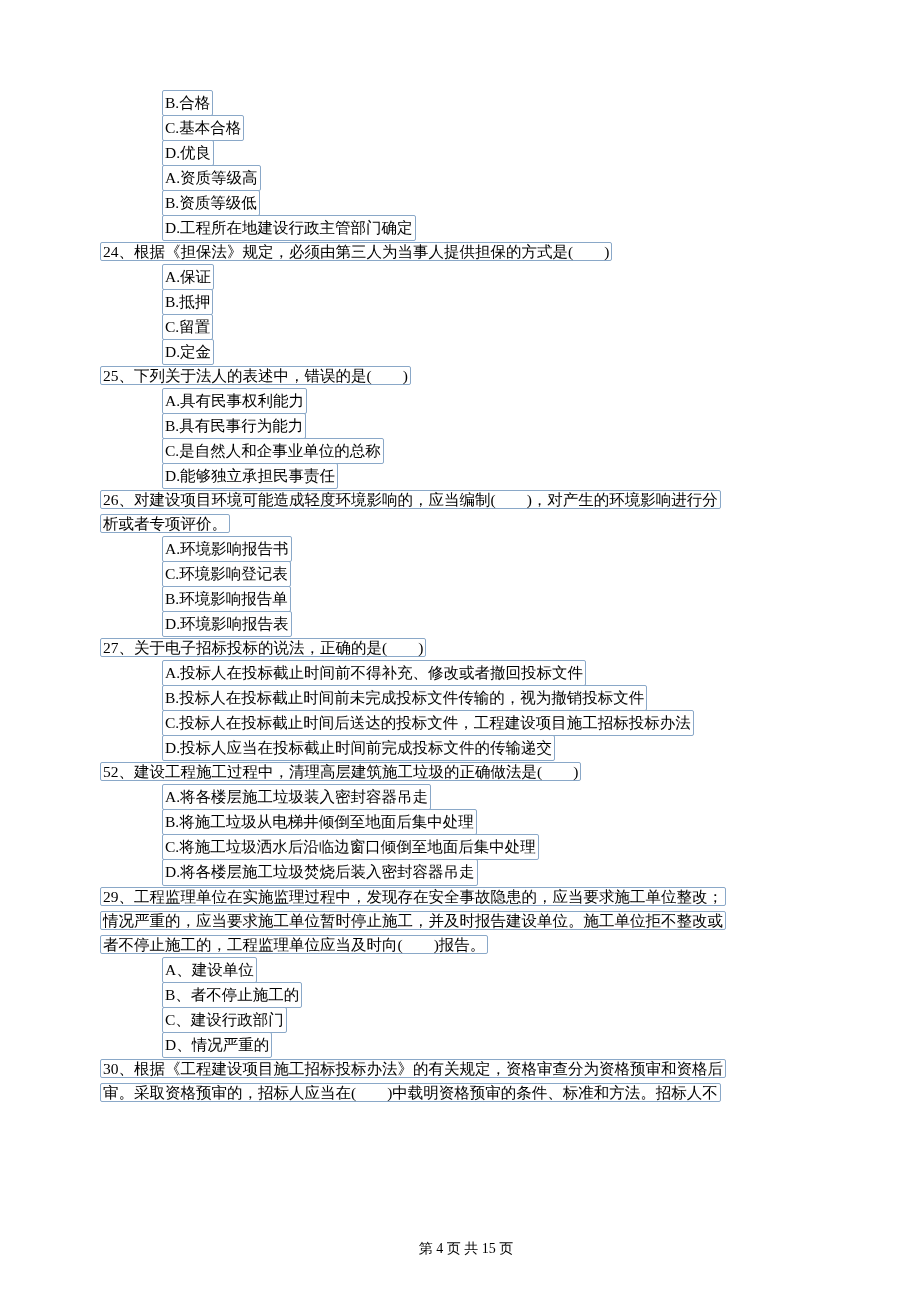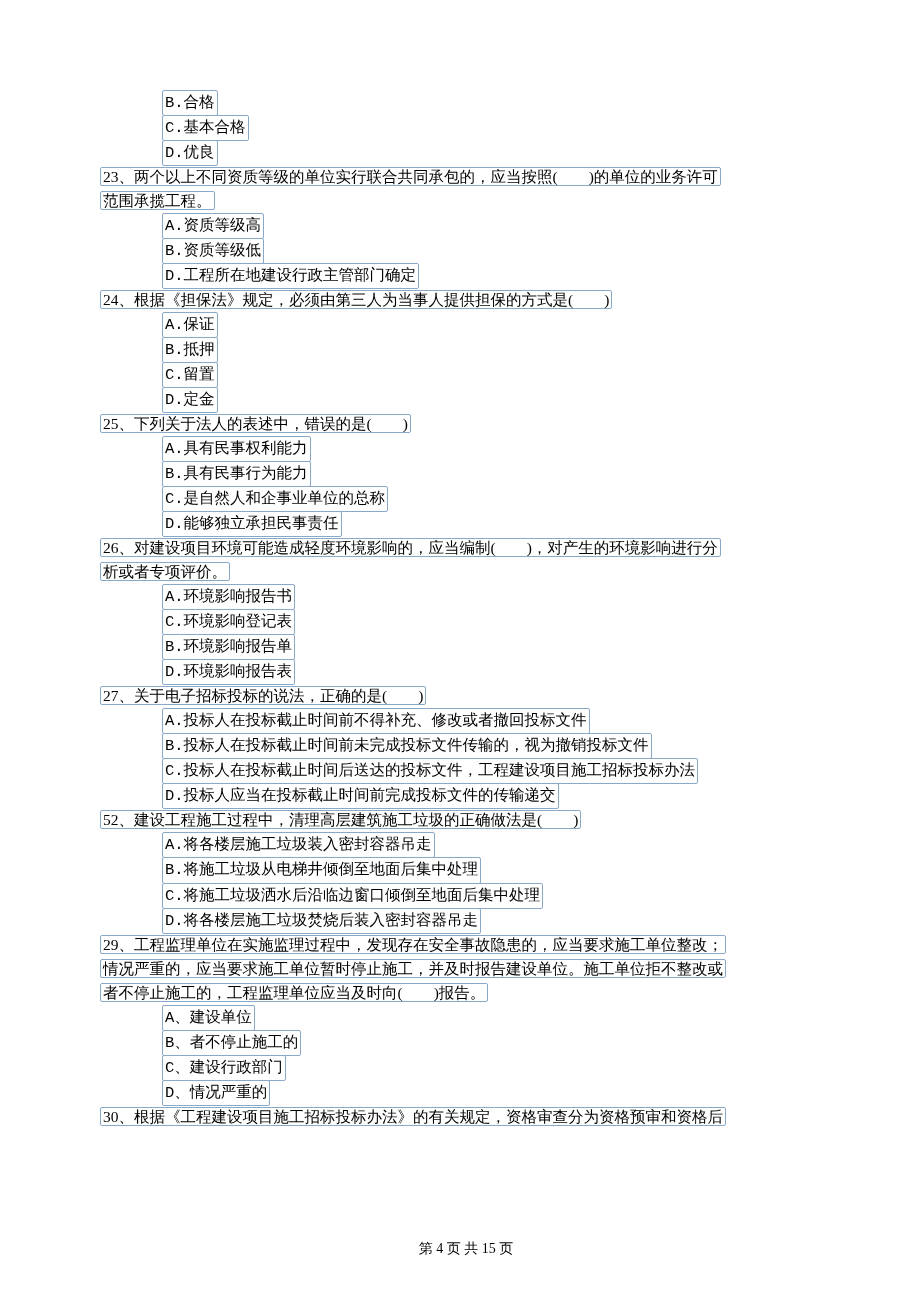--- a/index.html
+++ b/index.html
@@ -18,21 +18,20 @@
     box-sizing: border-box;
     position: relative;
   }
   .opt-block { padding-left: 62px; }
   .opt {
     border: 1px solid #8aa8c8;
     border-radius: 2px;
     display: inline-block;
     padding: 0 2px;
     margin-bottom: -1px;
-    font-family: Liberation Mono, monospace;
   }
   .qline {
     border: 1px solid #8aa8c8;
     border-radius: 2px;
     display: inline;
     padding: 0 2px;
     box-decoration-break: clone;
     -webkit-box-decoration-break: clone;
   }
   .qwrap { margin: 0; }
@@ -48,24 +47,20 @@
 <body>
 
 <div class="page">
 
   <div class="opt-block">
     <div><span class="opt">B.合格</span></div>
     <div><span class="opt">C.基本合格</span></div>
     <div><span class="opt">D.优良</span></div>
   </div>
 
-  <div class="qwrap">
-    <span class="qline">23、两个以上不同资质等级的单位实行联合共同承包的，应当按照(　　)的单位的业务许可</span><br>
-    <span class="qline">范围承揽工程。</span>
-  </div>
   <div class="opt-block">
     <div><span class="opt">A.资质等级高</span></div>
     <div><span class="opt">B.资质等级低</span></div>
     <div><span class="opt">D.工程所在地建设行政主管部门确定</span></div>
   </div>
 
   <div class="qwrap">
     <span class="qline">24、根据《担保法》规定，必须由第三人为当事人提供担保的方式是(　　)</span>
   </div>
   <div class="opt-block">
@@ -123,16 +118,17 @@
   </div>
   <div class="opt-block">
     <div><span class="opt">A、建设单位</span></div>
     <div><span class="opt">B、者不停止施工的</span></div>
     <div><span class="opt">C、建设行政部门</span></div>
     <div><span class="opt">D、情况严重的</span></div>
   </div>
 
   <div class="qwrap">
     <span class="qline">30、根据《工程建设项目施工招标投标办法》的有关规定，资格审查分为资格预审和资格后</span><br>
+    <span class="qline">审。采取资格预审的，招标人应当在(　　)中载明资格预审的条件、标准和方法。招标人不</span>
   </div>
 
   <div class="footer">第 4 页 共 15 页</div>
 </div>
 
 </body></html>

